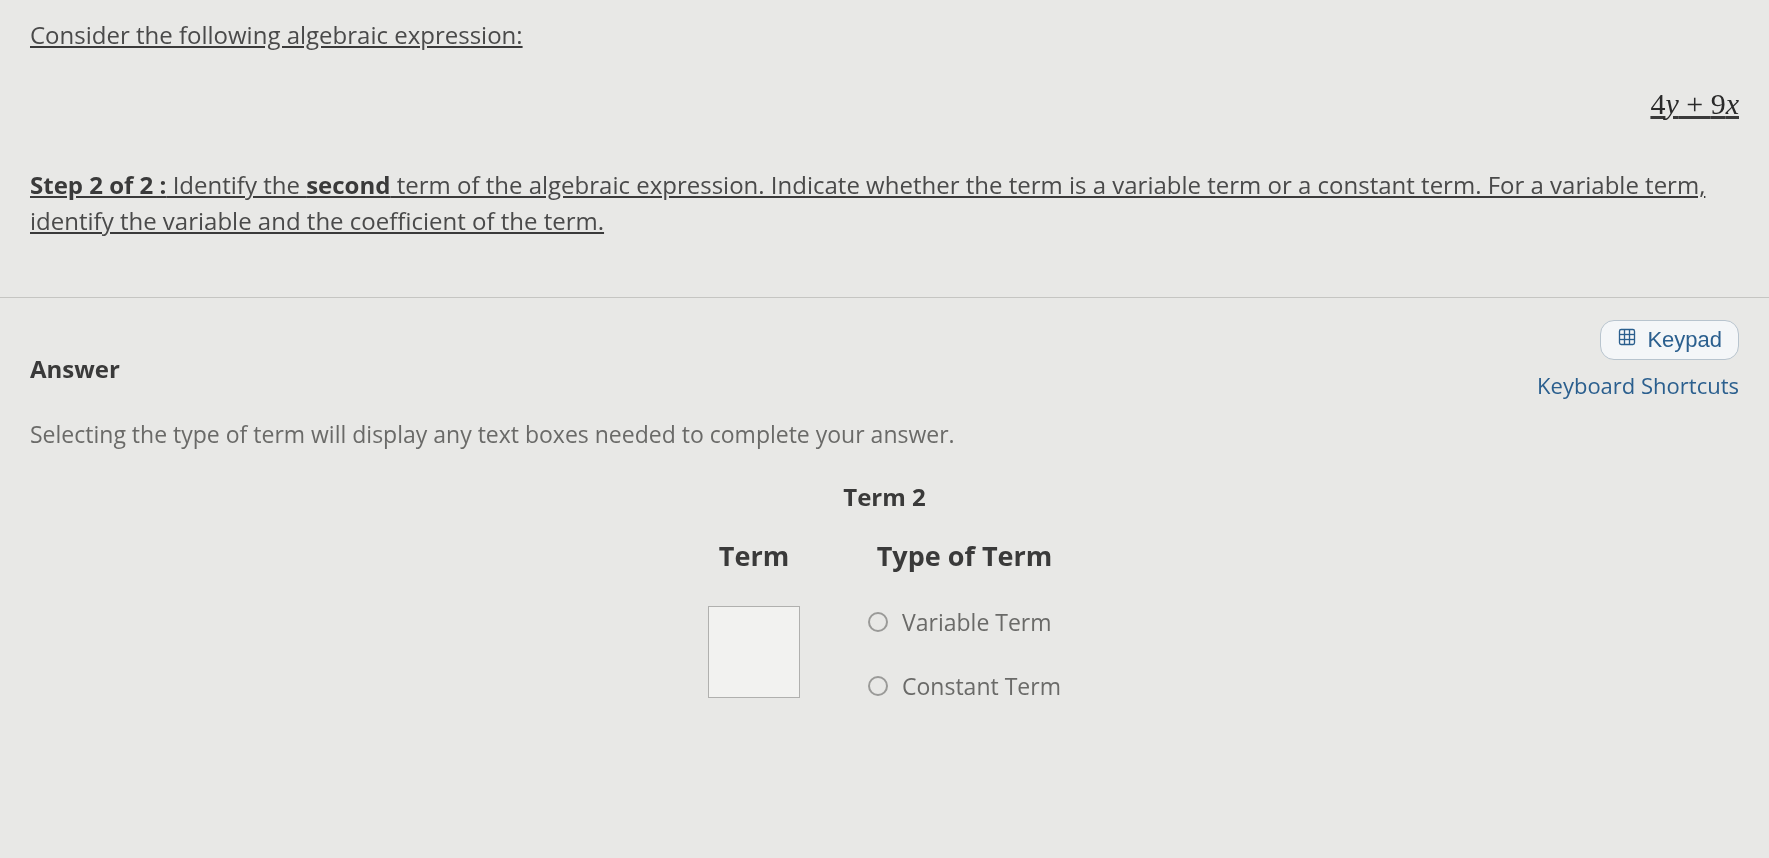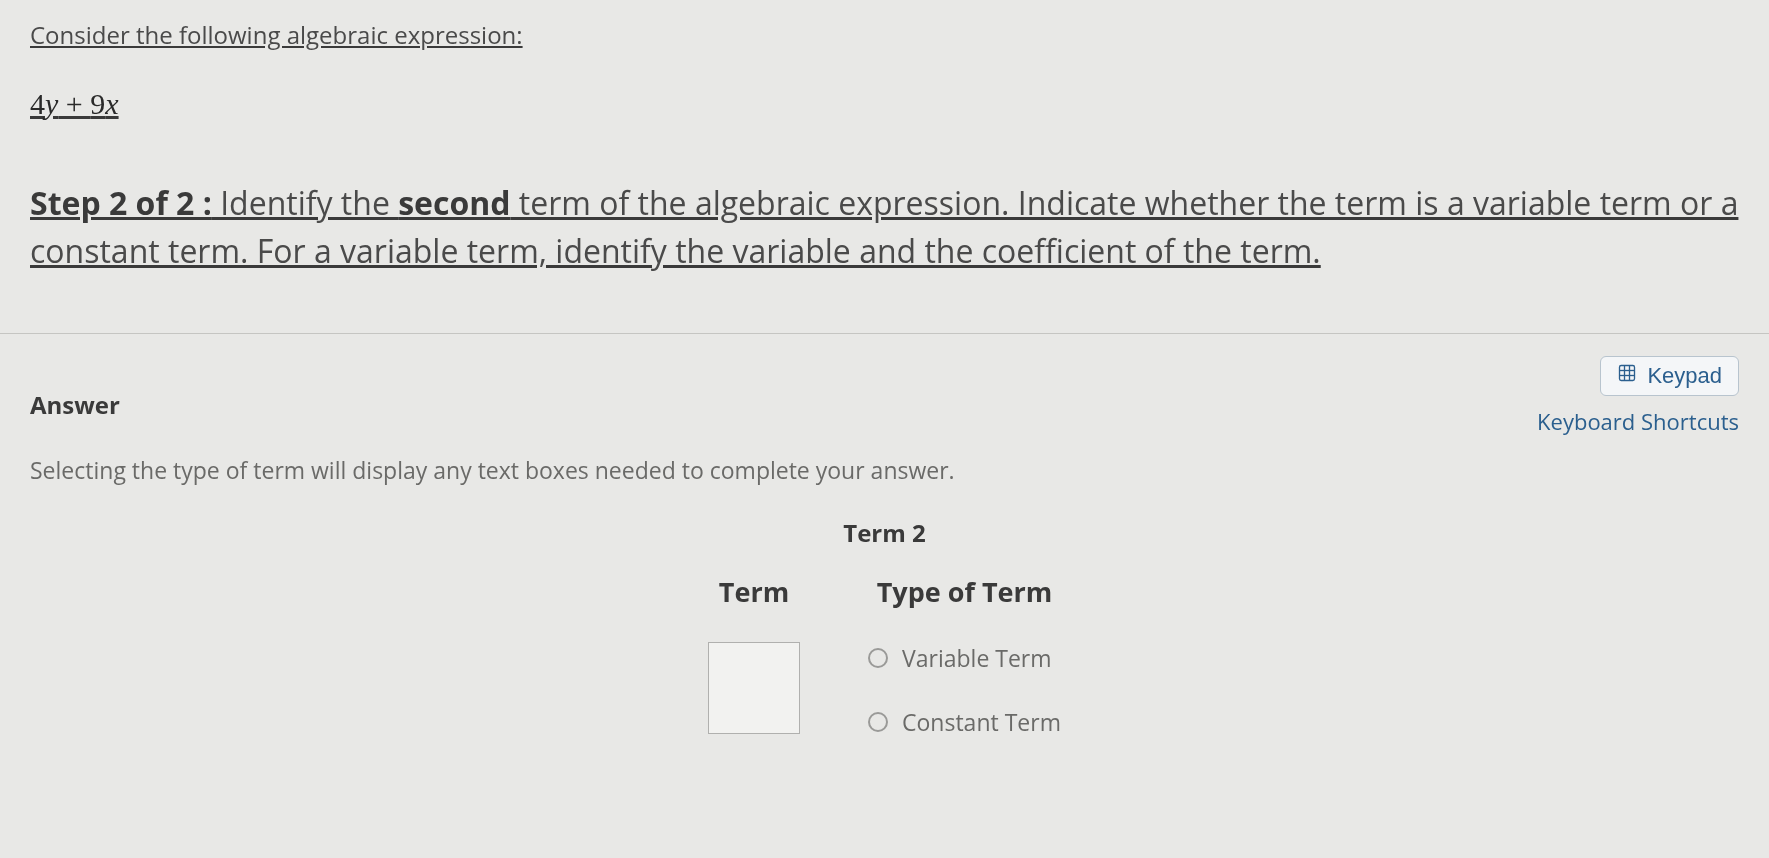--- a/index.html
+++ b/index.html
@@ -18,32 +18,32 @@
     .question-section {
       padding: 18px 30px 24px 30px;
       text-decoration: underline;
     }
     .prompt-text {
       font-size: 24px;
       color: #4a4a4a;
       margin-bottom: 36px;
     }
     .expression {
-      text-align: left;
+      text-align: right;
       font-family: "Times New Roman", serif;
       font-style: italic;
       font-size: 30px;
       color: #2a2a2a;
-      margin-bottom: 58px;
+      margin-bottom: 46px;
     }
     .expression .normal {
       font-style: normal;
     }
     .step-text {
-      font-size: 32px;
+      font-size: 24px;
       color: #4a4a4a;
       line-height: 1.5;
     }
     .step-text b {
       font-weight: 700;
       color: #3a3a3a;
     }
     .divider {
       border: none;
       border-top: 1px solid #c5c5c2;
@@ -67,21 +67,21 @@
       display: flex;
       flex-direction: column;
       align-items: flex-end;
       gap: 10px;
     }
     .keypad-button {
       display: inline-flex;
       align-items: center;
       gap: 10px;
       border: 1px solid #b8c4ce;
-      border-radius: 6px;
+      border-radius: 14px;
       background: #f4f6f8;
       padding: 6px 16px;
       font-size: 22px;
       color: #2b5f8e;
       cursor: pointer;
     }
     .keypad-button svg {
       width: 20px;
       height: 20px;
     }

